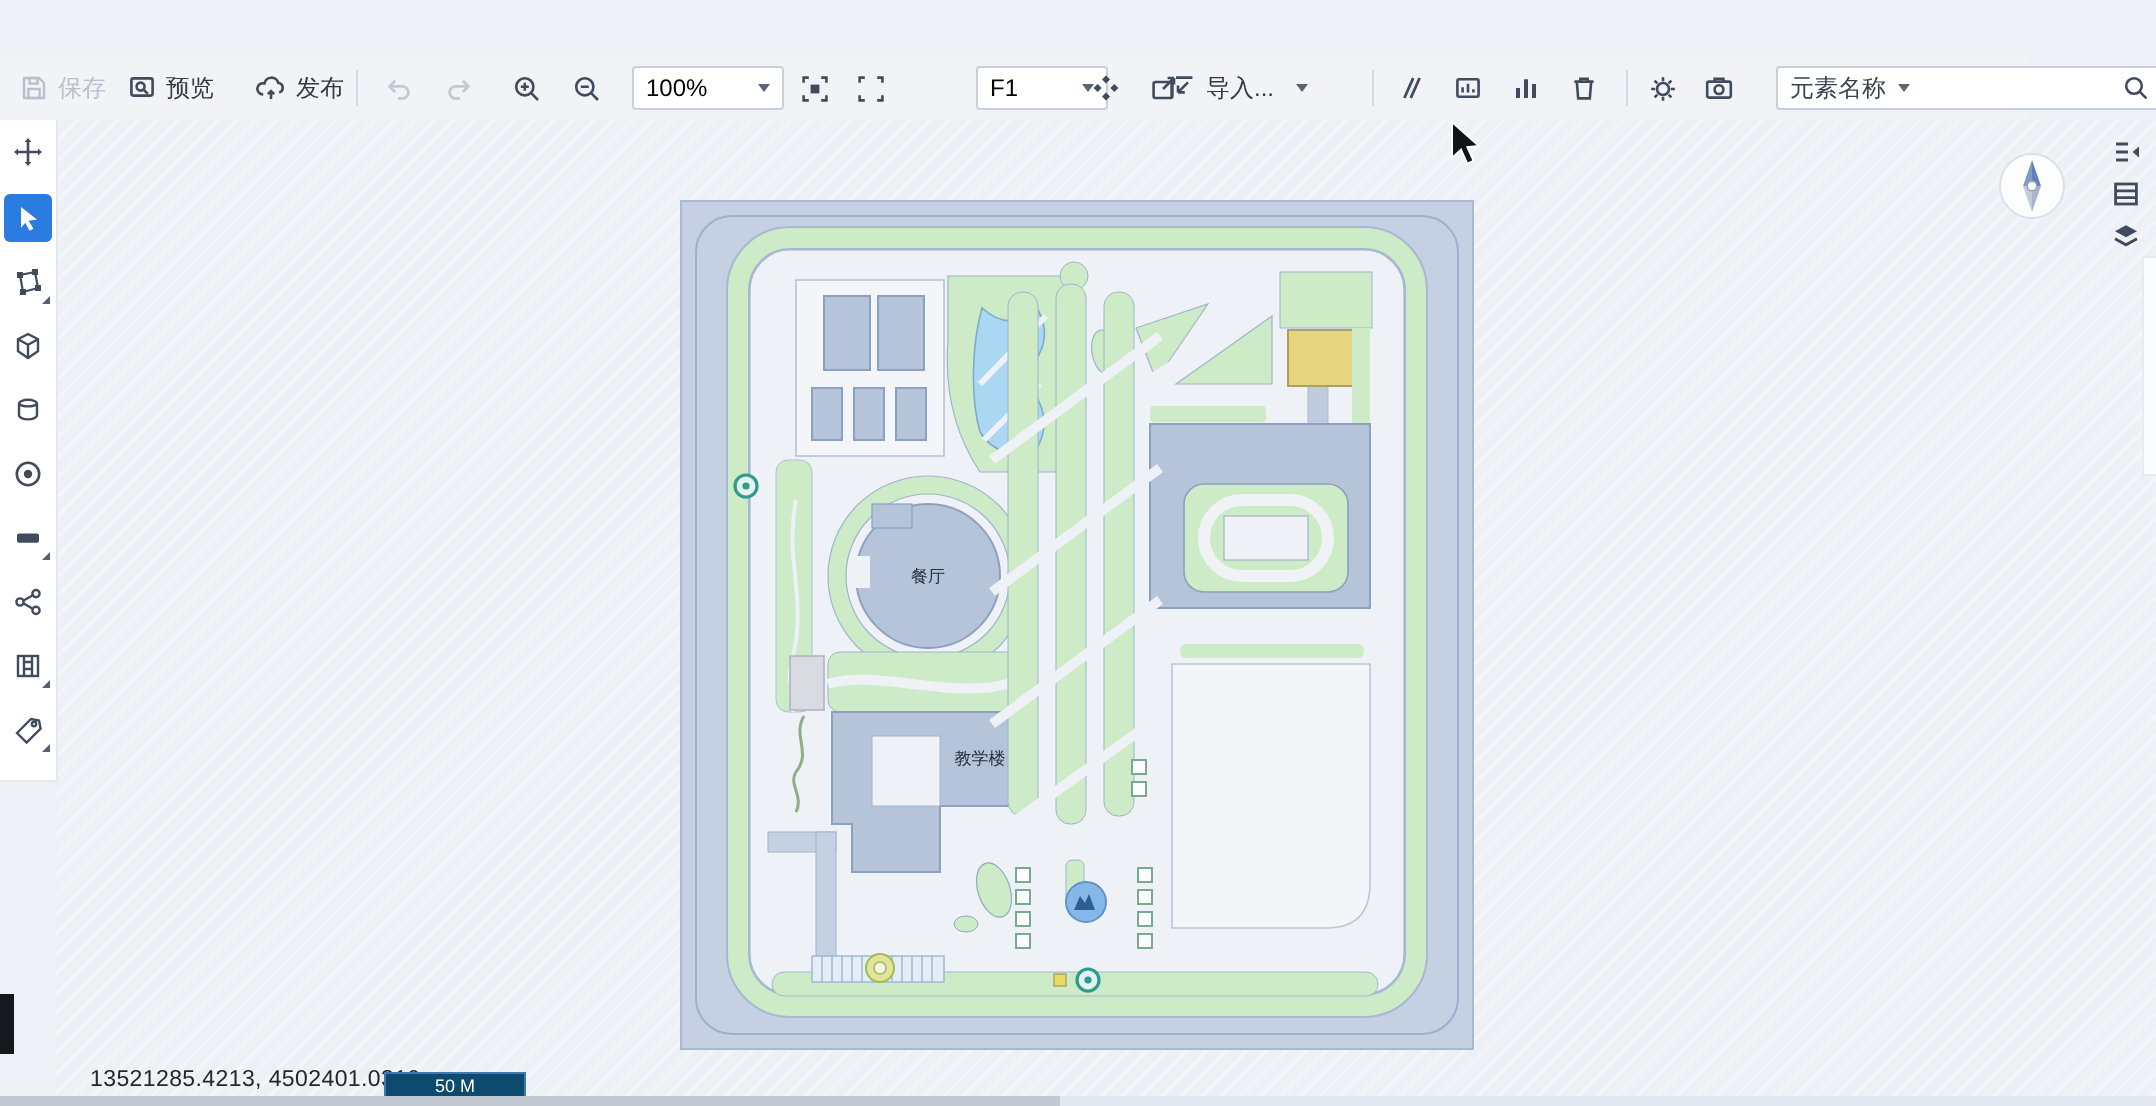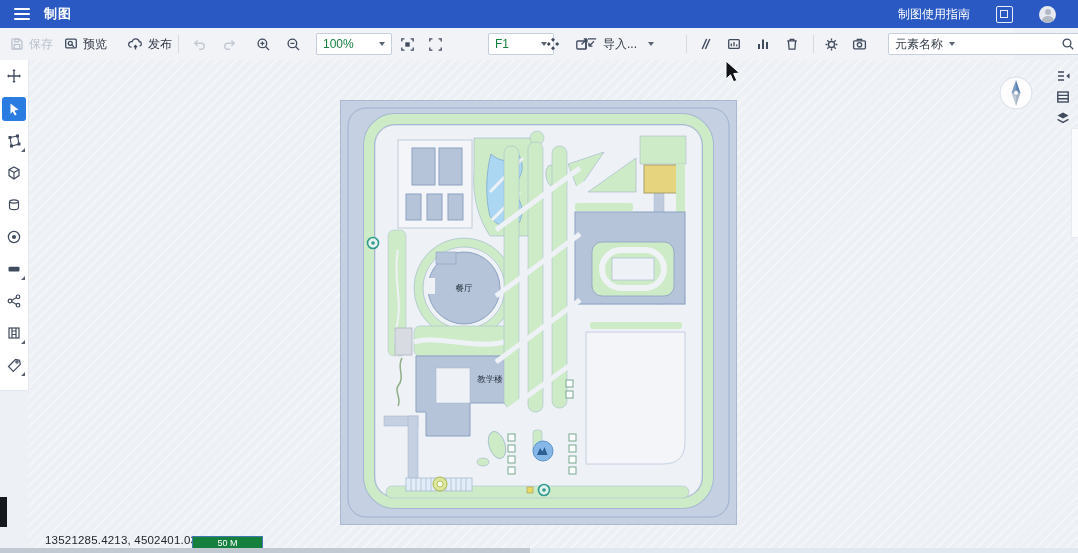--- a/index.html
+++ b/index.html
@@ -19,21 +19,21 @@
   .topbar .avatar:before{content:"";position:absolute;left:5.5px;top:3px;width:6px;height:6px;border-radius:50%;background:#b3bac6;}
   .topbar .avatar:after{content:"";position:absolute;left:2.5px;top:10px;width:12px;height:9px;border-radius:50%;background:#b3bac6;}
 
   
   .toolbar{position:absolute;left:0;top:28px;width:1014px;height:32px;background:#f1f3f7;border-bottom:1px solid #d7dde5;}
   .tb{position:absolute;top:0;height:32px;display:flex;align-items:center;gap:5px;cursor:pointer;}
   .tb svg{display:block;}
   .tb-label{font-size:12px;color:#333a45;white-space:nowrap;}
   .tb.disabled .tb-label{color:#b9c0cc;}
   .tb-div{position:absolute;top:7px;width:1px;height:18px;background:#d4dae2;}
-  .selectbox{position:absolute;top:5px;height:20px;background:#fff;border:1px solid #c6cfdb;border-radius:2px;display:flex;align-items:center;padding:0 6px;font-size:12px;color:#15803d;cursor:pointer;}
+  .selectbox{position:absolute;top:5px;height:20px;background:#fff;border:1px solid #c6cfdb;border-radius:2px;display:flex;align-items:center;padding:0 6px;font-size:12px;color:#000000;cursor:pointer;}
   .selectbox .cv{flex:1;}
   .caret{width:0;height:0;border-left:3.5px solid transparent;border-right:3.5px solid transparent;border-top:4.5px solid #5a6472;margin-left:6px;}
   .searchbox{position:absolute;left:888px;top:5px;width:180px;height:20px;background:#fff;border:1px solid #c6cfdb;border-radius:2px;display:flex;align-items:center;padding:0 6px;}
   .searchbox .sl{font-size:12px;color:#3a424e;cursor:pointer;}
   .searchbox input{flex:1;border:none;outline:none;font-size:12px;min-width:10px;background:transparent;margin-left:6px;font-family:inherit;}
 
   
   .leftbar{position:absolute;left:0;top:60px;width:28px;height:330px;background:#ffffff;border-right:1px solid #e3e7ee;border-bottom:1px solid #e3e7ee;}
   .ltool{position:absolute;left:2px;width:24px;height:24px;border-radius:3px;display:flex;align-items:center;justify-content:center;cursor:pointer;}
   .ltool.active{background:#2a7ce0;}
@@ -42,43 +42,31 @@
   
   .rtool{position:absolute;width:20px;height:20px;display:flex;align-items:center;justify-content:center;cursor:pointer;}
   .rstrip{position:absolute;left:1071px;top:128px;width:7px;height:108px;background:#fbfcfe;border:1px solid #e6eaf1;border-right:none;cursor:pointer;}
 
   
   .canvas{position:absolute;left:28px;top:60px;width:1050px;height:493px;background:
      repeating-linear-gradient(135deg, rgba(255,255,255,.35) 0 2px, rgba(0,0,0,0) 2px 7px),#edf0f4;}
   .mapwrap{position:absolute;left:340px;top:100px;width:397px;height:425px;cursor:default;}
   .compass{position:absolute;left:998px;top:75px;width:36px;height:36px;}
   .coords{position:absolute;left:45px;top:534px;font-size:11.5px;color:#23272e;letter-spacing:.2px;}
-  .scalebar{position:absolute;left:192px;top:536px;width:71px;height:13px;background:#15803d;border:1px solid #4178ad;box-sizing:border-box;display:flex;align-items:center;justify-content:center;color:#fff;font-size:9px;}
+  .scalebar{position:absolute;left:192px;top:536px;width:71px;height:13px;background:#0c4a6e;border:1px solid #4178ad;box-sizing:border-box;display:flex;align-items:center;justify-content:center;color:#fff;font-size:9px;}
   .hscroll{position:absolute;left:0;top:548px;width:1078px;height:5px;background:#e2e8f0;}
   .hscroll .thumb{position:absolute;left:0;top:0;width:530px;height:5px;background:#c2c9d3;cursor:pointer;}
   .black-frag{position:absolute;left:0;top:497px;width:7px;height:30px;background:#15181d;}
   .cursor{position:absolute;left:722px;top:60px;pointer-events:none;}
 </style>
 </head>
 <body>
 
 <div id="app">
 
-  <div class="topbar">
-    <div class="burger">
-        <span></span>
-        <span></span>
-        <span></span>
-      </div>
-    <div class="title">制图</div>
-    <div class="spacer"></div>
-    <div class="guide">制图使用指南</div>
-    <div class="sq-icon"></div>
-    <div class="avatar"></div>
-  </div>
 
   <div class="toolbar">
     <div class="tb disabled" style="left:10px">
       <svg width="14" height="14" viewBox="0 0 14 14">
           <g fill="none" stroke="#b9c0cc" stroke-width="1.2">
             <path d="M2 2h7.5L12 4.5V12H2z"></path>
             <rect x="4.2" y="7.5" width="5.6" height="4.5"></rect>
             <rect x="4.8" y="2" width="4" height="2.8"></rect>
           </g>
         </svg>

